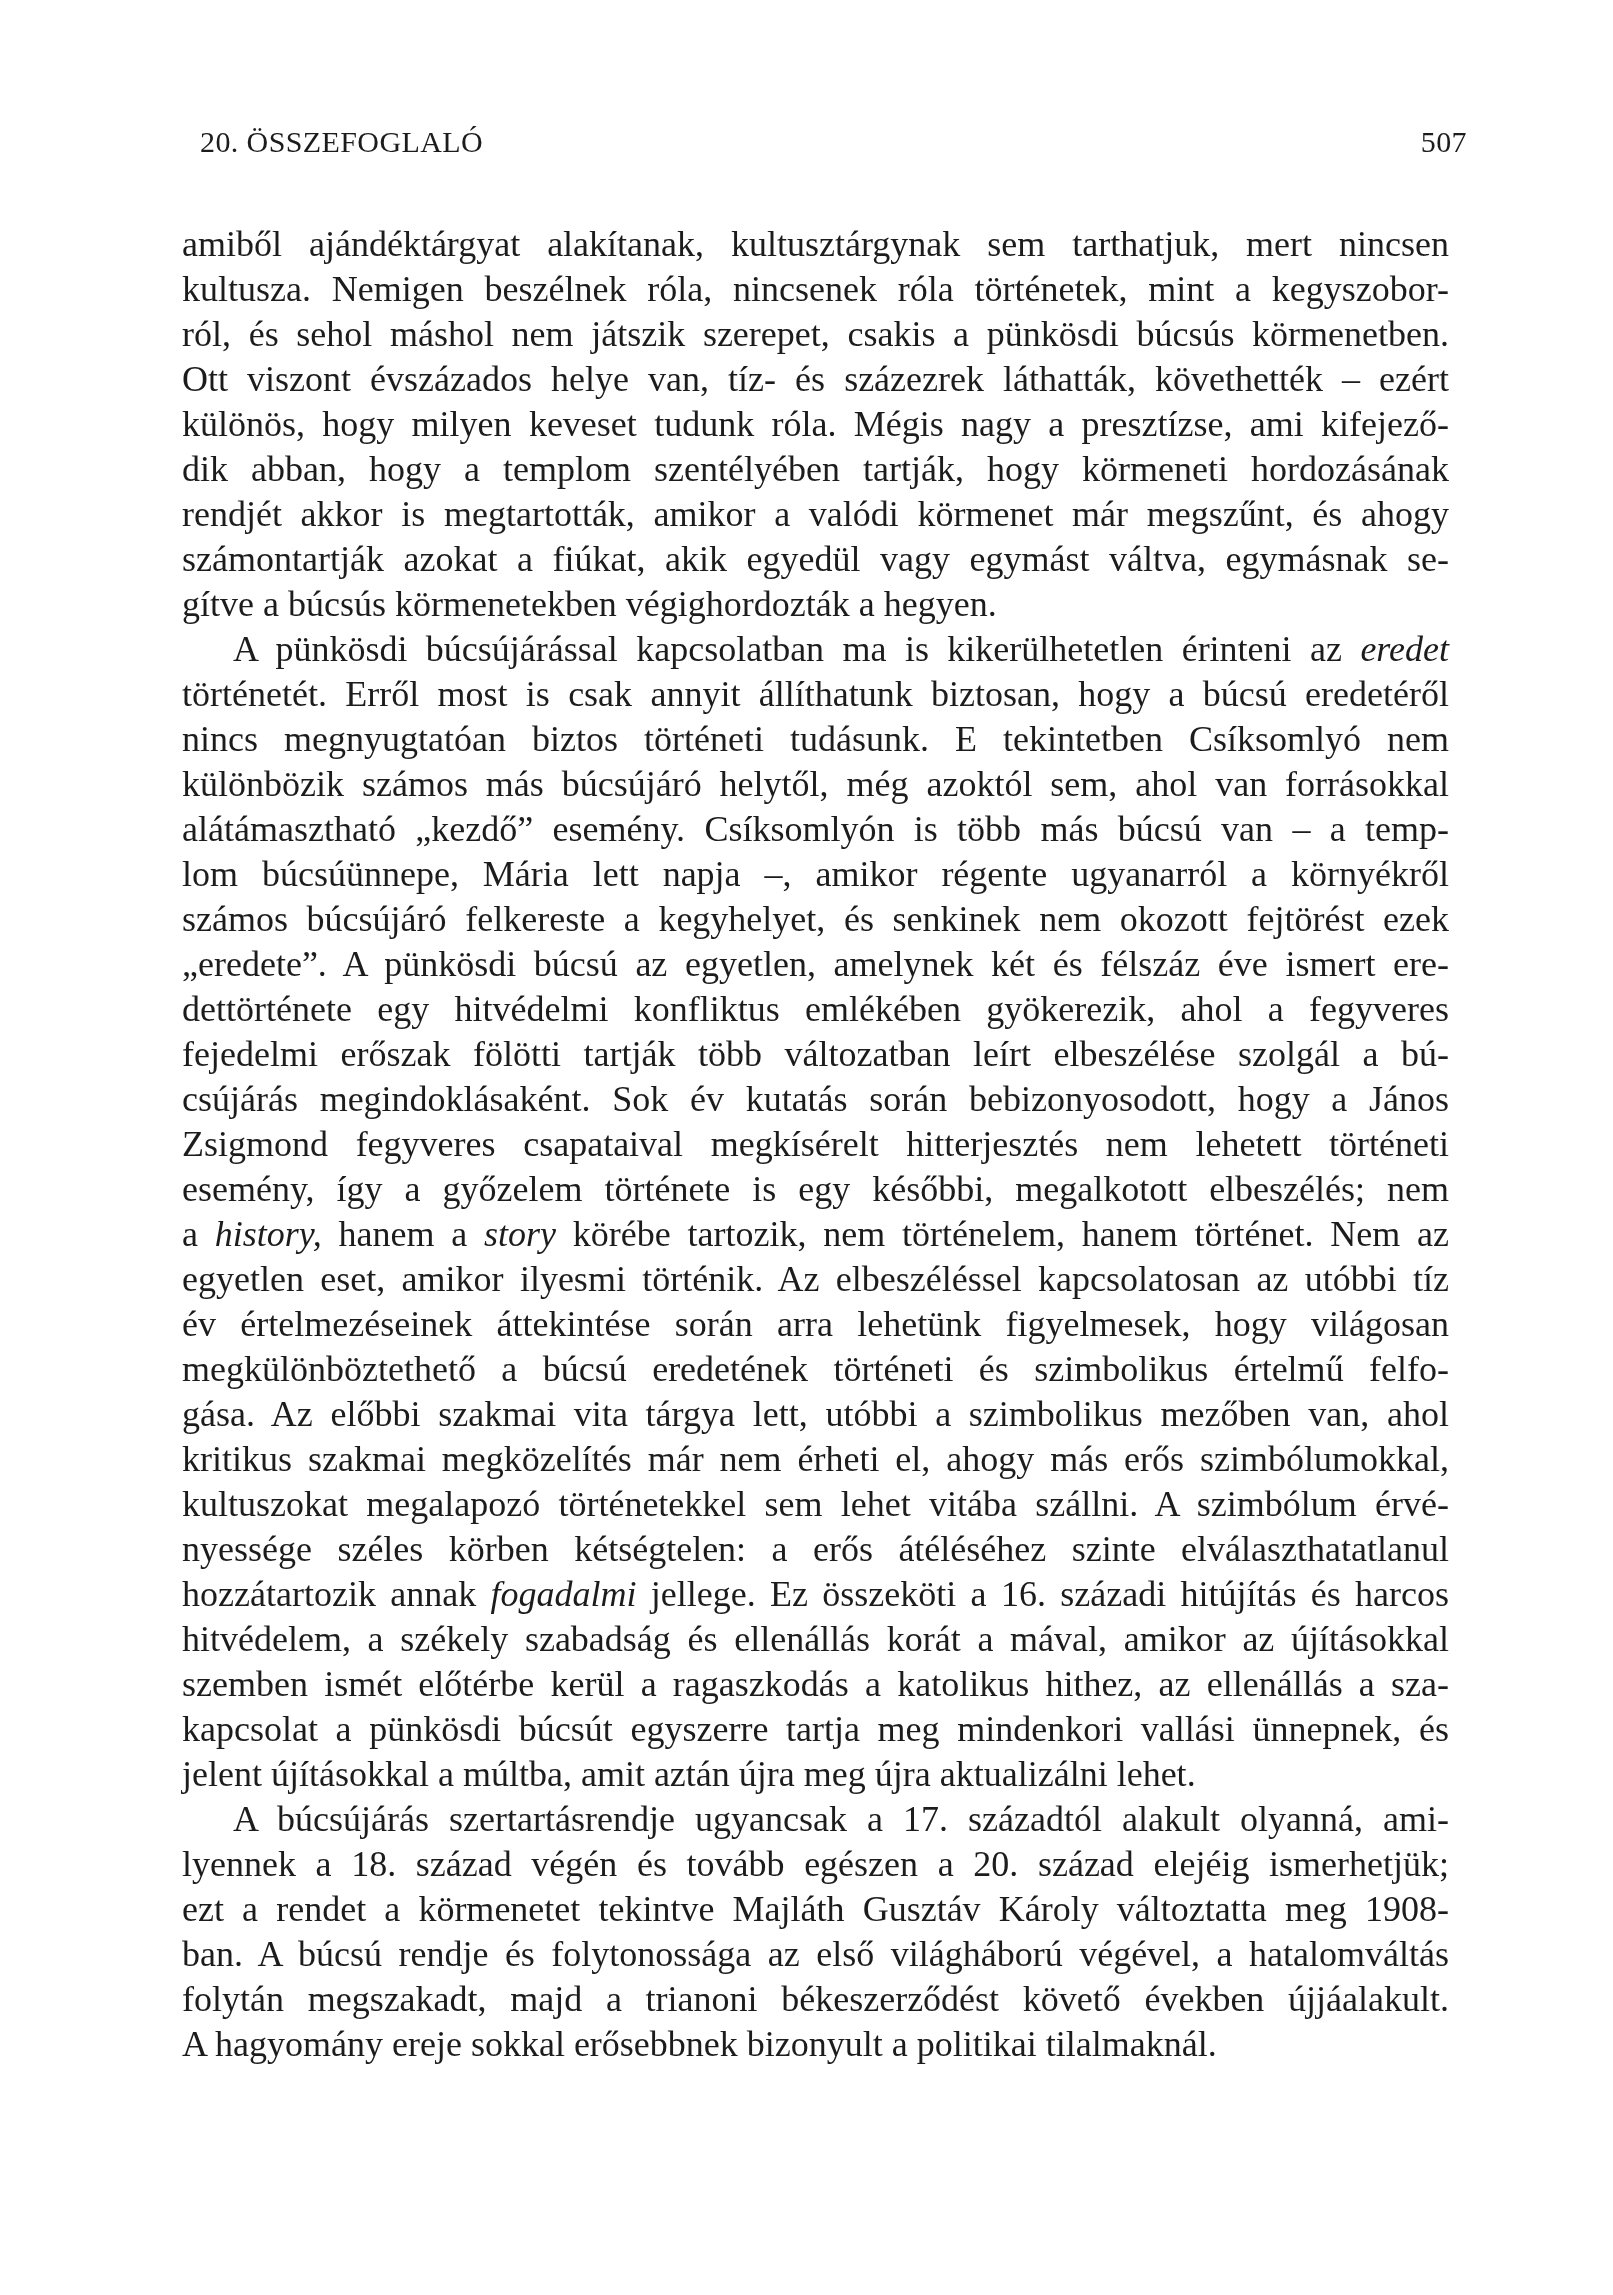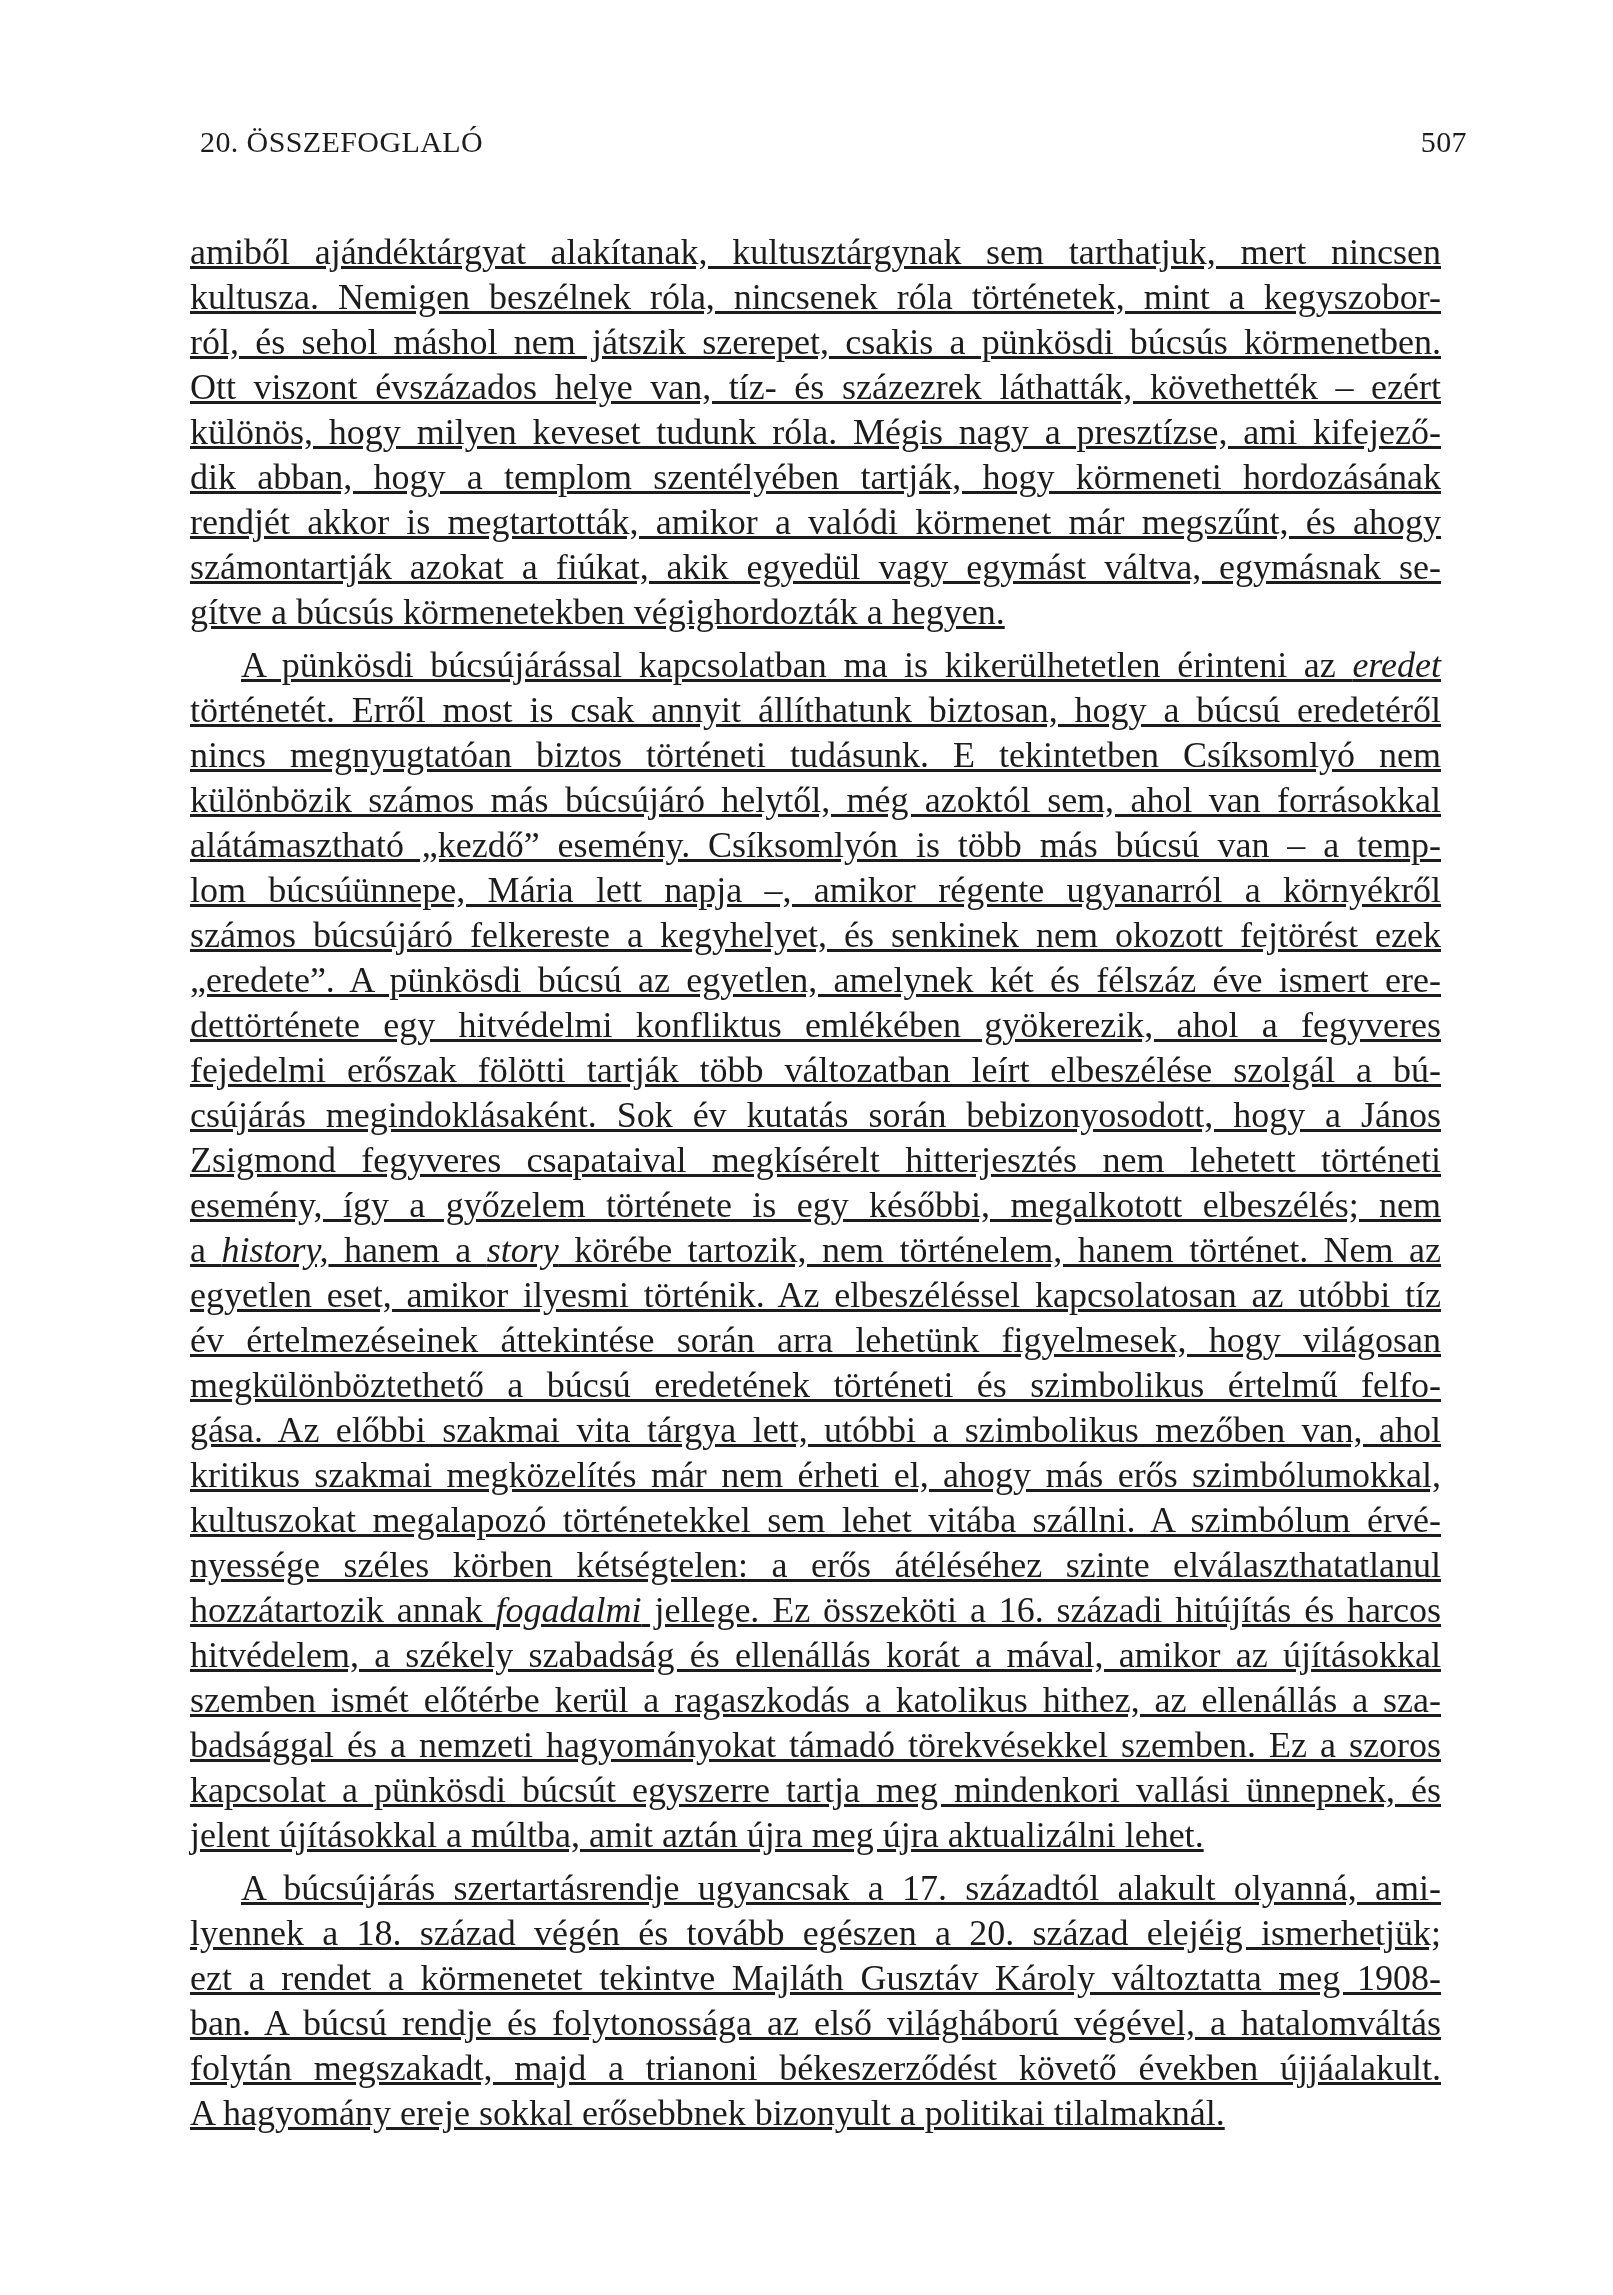--- a/index.html
+++ b/index.html
@@ -33,21 +33,21 @@
   .running-head .chapter{text-transform:none;}
   .body-text{
     position:absolute;
     left:182px;
     top:222px;
     width:1267px;
     font-size:36px;
     line-height:45px;
     text-rendering:optimizeLegibility;
   }
-  .paragraph{margin:8px;padding:0;text-decoration:underline;}
+  .paragraph{margin:0;padding:0;}
   .paragraph .line{
     text-align:justify;
     text-align-last:justify;
     -moz-text-align-last:justify;
   }
   .paragraph .line.last{
     text-align-last:left;
     -moz-text-align-last:left;
   }
   .paragraph.indent .line:first-child{text-indent:51px;}
@@ -93,21 +93,20 @@
         <div class="line">egyetlen eset, amikor ilyesmi történik. Az elbeszéléssel kapcsolatosan az utóbbi tíz</div>
         <div class="line">év értelmezéseinek áttekintése során arra lehetünk figyelmesek, hogy világosan</div>
         <div class="line">megkülönböztethető a búcsú eredetének történeti és szimbolikus értelmű felfo-</div>
         <div class="line">gása. Az előbbi szakmai vita tárgya lett, utóbbi a szimbolikus mezőben van, ahol</div>
         <div class="line">kritikus szakmai megközelítés már nem érheti el, ahogy más erős szimbólumokkal,</div>
         <div class="line">kultuszokat megalapozó történetekkel sem lehet vitába szállni. A szimbólum érvé-</div>
         <div class="line">nyessége széles körben kétségtelen: a erős átéléséhez szinte elválaszthatatlanul</div>
         <div class="line">hozzátartozik annak <em>fogadalmi</em> jellege. Ez összeköti a 16. századi hitújítás és harcos</div>
         <div class="line">hitvédelem, a székely szabadság és ellenállás korát a mával, amikor az újításokkal</div>
         <div class="line">szemben ismét előtérbe kerül a ragaszkodás a katolikus hithez, az ellenállás a sza-</div>
-        <div class="line">badsággal és a nemzeti hagyományokat támadó törekvésekkel szemben. Ez a szoros</div>
         <div class="line">kapcsolat a pünkösdi búcsút egyszerre tartja meg mindenkori vallási ünnepnek, és</div>
         <div class="line last">jelent újításokkal a múltba, amit aztán újra meg újra aktualizálni lehet.</div>
       </div>
       <div class="paragraph indent">
         <div class="line">A búcsújárás szertartásrendje ugyancsak a 17. századtól alakult olyanná, ami-</div>
         <div class="line">lyennek a 18. század végén és tovább egészen a 20. század elejéig ismerhetjük;</div>
         <div class="line">ezt a rendet a körmenetet tekintve Majláth Gusztáv Károly változtatta meg 1908-</div>
         <div class="line">ban. A búcsú rendje és folytonossága az első világháború végével, a hatalomváltás</div>
         <div class="line">folytán megszakadt, majd a trianoni békeszerződést követő években újjáalakult.</div>
         <div class="line last">A hagyomány ereje sokkal erősebbnek bizonyult a politikai tilalmaknál.</div>

